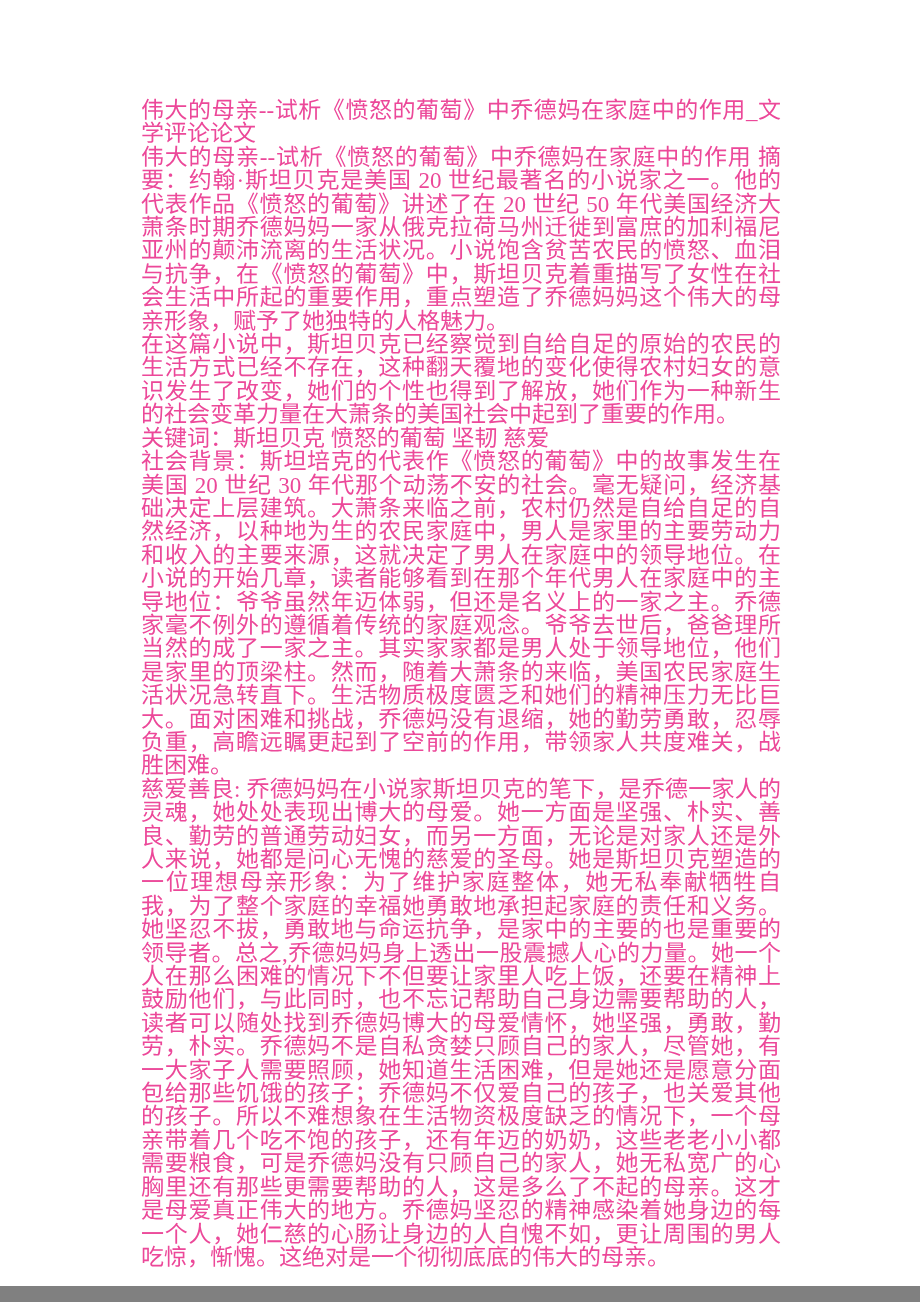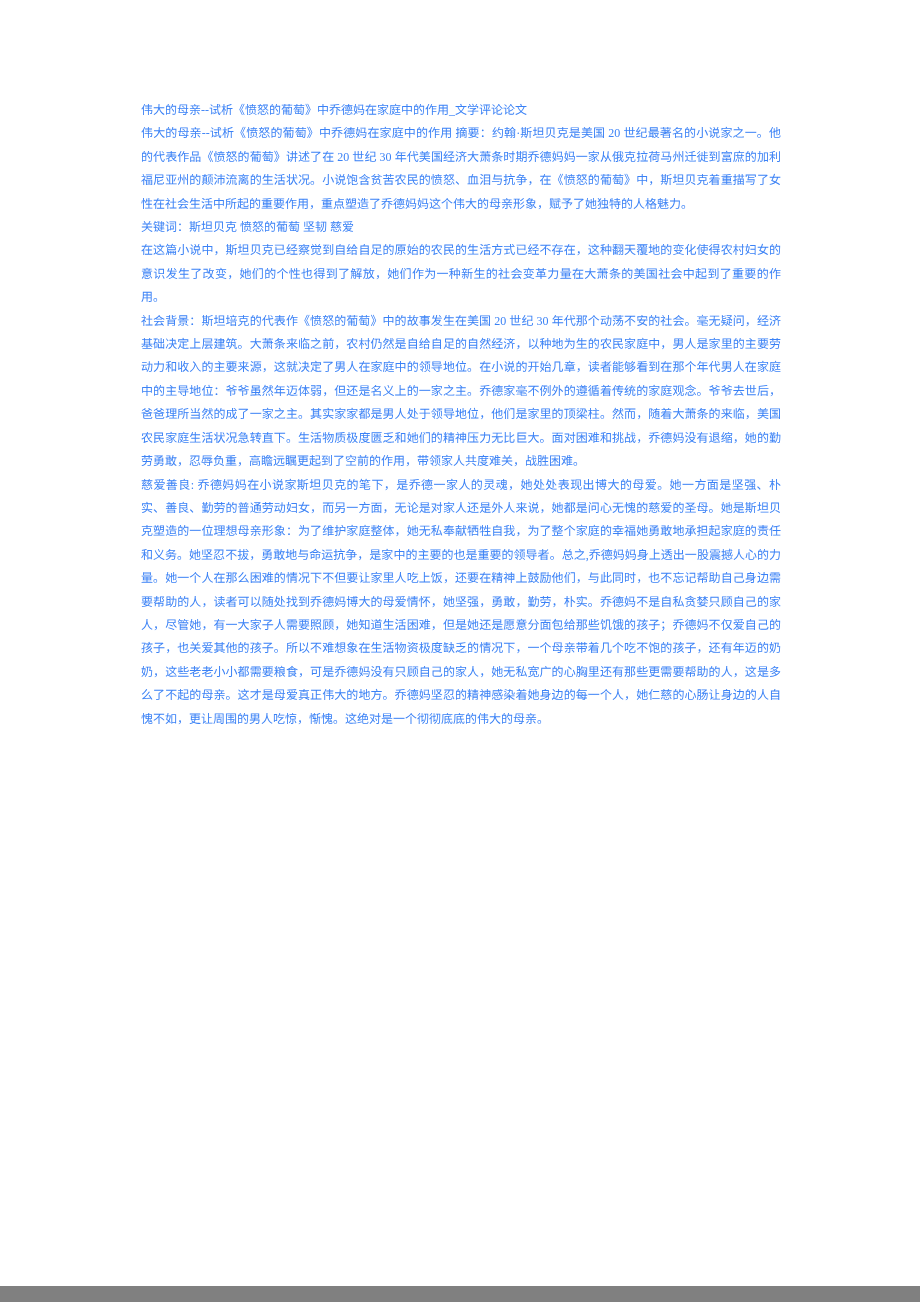--- a/index.html
+++ b/index.html
@@ -25,42 +25,42 @@
   .page-content {
     position: absolute;
     left: 141px;
     top: 99px;
     width: 640px;
     color: #000000;
   }
   .page-content p {
     margin: 0;
     padding: 0;
-    font-size: 12px;
+    font-size: 23px;
     line-height: 23.4px;
     text-align: justify;
     word-break: break-all;
-    color: #3b82f6;
+    color: #ec4899;
   }
   .bottom-strip {
     position: absolute;
     left: 0;
     bottom: 0;
     width: 920px;
     height: 16px;
     background: #808080;
   }
 </style>
 </head>
 <body>
 
 <div class="page">
   <div class="page-content">
     <p>伟大的母亲--试析《愤怒的葡萄》中乔德妈在家庭中的作用_文学评论论文</p>
-    <p>伟大的母亲--试析《愤怒的葡萄》中乔德妈在家庭中的作用 摘要：约翰·斯坦贝克是美国 20 世纪最著名的小说家之一。他的代表作品《愤怒的葡萄》讲述了在 20 世纪 30 年代美国经济大萧条时期乔德妈妈一家从俄克拉荷马州迁徙到富庶的加利福尼亚州的颠沛流离的生活状况。小说饱含贫苦农民的愤怒、血泪与抗争，在《愤怒的葡萄》中，斯坦贝克着重描写了女性在社会生活中所起的重要作用，重点塑造了乔德妈妈这个伟大的母亲形象，赋予了她独特的人格魅力。</p>
+    <p>伟大的母亲--试析《愤怒的葡萄》中乔德妈在家庭中的作用 摘要：约翰·斯坦贝克是美国 20 世纪最著名的小说家之一。他的代表作品《愤怒的葡萄》讲述了在 20 世纪 50 年代美国经济大萧条时期乔德妈妈一家从俄克拉荷马州迁徙到富庶的加利福尼亚州的颠沛流离的生活状况。小说饱含贫苦农民的愤怒、血泪与抗争，在《愤怒的葡萄》中，斯坦贝克着重描写了女性在社会生活中所起的重要作用，重点塑造了乔德妈妈这个伟大的母亲形象，赋予了她独特的人格魅力。</p>
+    <p>在这篇小说中，斯坦贝克已经察觉到自给自足的原始的农民的生活方式已经不存在，这种翻天覆地的变化使得农村妇女的意识发生了改变，她们的个性也得到了解放，她们作为一种新生的社会变革力量在大萧条的美国社会中起到了重要的作用。</p>
     <p>关键词：斯坦贝克 愤怒的葡萄 坚韧 慈爱</p>
-    <p>在这篇小说中，斯坦贝克已经察觉到自给自足的原始的农民的生活方式已经不存在，这种翻天覆地的变化使得农村妇女的意识发生了改变，她们的个性也得到了解放，她们作为一种新生的社会变革力量在大萧条的美国社会中起到了重要的作用。</p>
     <p>社会背景：斯坦培克的代表作《愤怒的葡萄》中的故事发生在美国 20 世纪 30 年代那个动荡不安的社会。毫无疑问，经济基础决定上层建筑。大萧条来临之前，农村仍然是自给自足的自然经济，以种地为生的农民家庭中，男人是家里的主要劳动力和收入的主要来源，这就决定了男人在家庭中的领导地位。在小说的开始几章，读者能够看到在那个年代男人在家庭中的主导地位：爷爷虽然年迈体弱，但还是名义上的一家之主。乔德家毫不例外的遵循着传统的家庭观念。爷爷去世后，爸爸理所当然的成了一家之主。其实家家都是男人处于领导地位，他们是家里的顶梁柱。然而，随着大萧条的来临，美国农民家庭生活状况急转直下。生活物质极度匮乏和她们的精神压力无比巨大。面对困难和挑战，乔德妈没有退缩，她的勤劳勇敢，忍辱负重，高瞻远瞩更起到了空前的作用，带领家人共度难关，战胜困难。</p>
     <p>慈爱善良: 乔德妈妈在小说家斯坦贝克的笔下，是乔德一家人的灵魂，她处处表现出博大的母爱。她一方面是坚强、朴实、善良、勤劳的普通劳动妇女，而另一方面，无论是对家人还是外人来说，她都是问心无愧的慈爱的圣母。她是斯坦贝克塑造的一位理想母亲形象：为了维护家庭整体，她无私奉献牺牲自我，为了整个家庭的幸福她勇敢地承担起家庭的责任和义务。她坚忍不拔，勇敢地与命运抗争，是家中的主要的也是重要的领导者。总之,乔德妈妈身上透出一股震撼人心的力量。她一个人在那么困难的情况下不但要让家里人吃上饭，还要在精神上鼓励他们，与此同时，也不忘记帮助自己身边需要帮助的人，读者可以随处找到乔德妈博大的母爱情怀，她坚强，勇敢，勤劳，朴实。乔德妈不是自私贪婪只顾自己的家人，尽管她，有一大家子人需要照顾，她知道生活困难，但是她还是愿意分面包给那些饥饿的孩子；乔德妈不仅爱自己的孩子，也关爱其他的孩子。所以不难想象在生活物资极度缺乏的情况下，一个母亲带着几个吃不饱的孩子，还有年迈的奶奶，这些老老小小都需要粮食，可是乔德妈没有只顾自己的家人，她无私宽广的心胸里还有那些更需要帮助的人，这是多么了不起的母亲。这才是母爱真正伟大的地方。乔德妈坚忍的精神感染着她身边的每一个人，她仁慈的心肠让身边的人自愧不如，更让周围的男人吃惊，惭愧。这绝对是一个彻彻底底的伟大的母亲。</p>
   </div>
 </div>
 
 <div class="bottom-strip"></div>
 
 </body></html>

